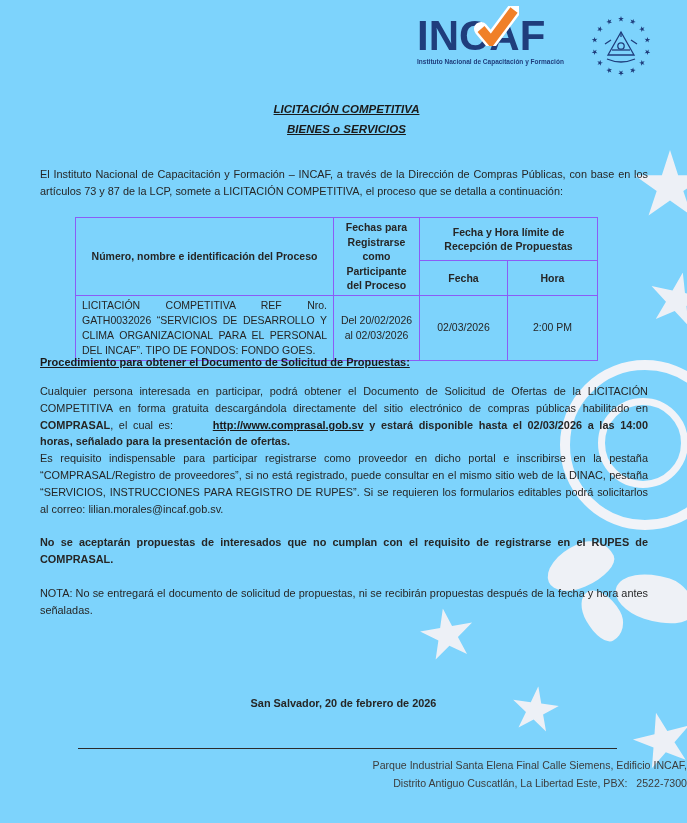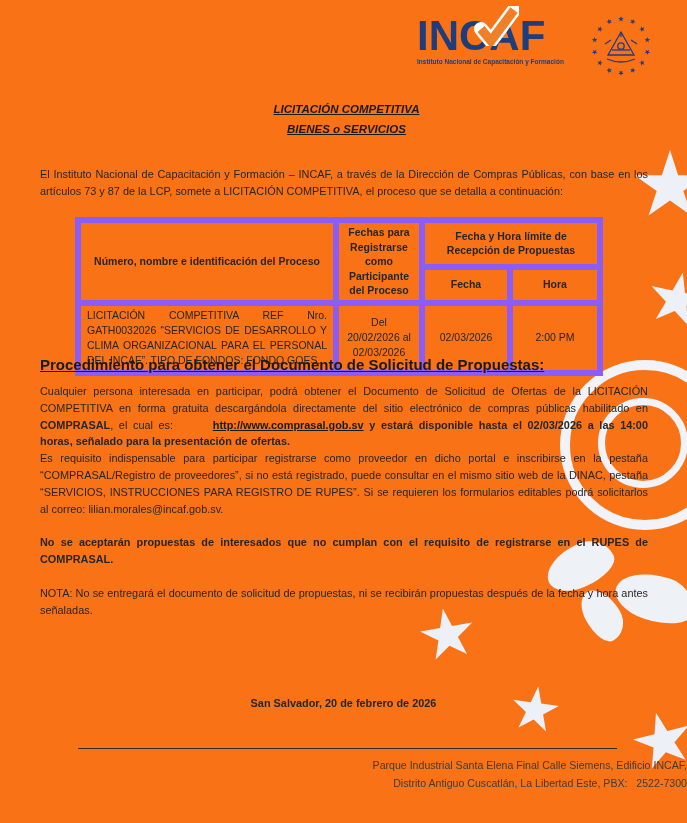--- a/index.html
+++ b/index.html
@@ -1,19 +1,19 @@
 <!DOCTYPE html>
 <html lang="es"><head>
 <meta charset="utf-8">
 <style>
   html,body{margin:0;padding:0;background:#fff;}
   .page{
     position:relative;
     width:687px;height:823px;
-    background:#f97316;
+    background:#7dd3fc;
     overflow:hidden;
     font-family:"Liberation Sans", sans-serif;
     color:#262626;
   }
   
   .wm{position:absolute;z-index:0;}
   .wm-star{
     background:#edf0f6;
     clip-path:polygon(50% 0%,61% 35%,98% 35%,68% 57%,79% 91%,50% 70%,21% 91%,32% 57%,2% 35%,39% 35%);
   }
@@ -41,28 +41,28 @@
   .intro{
     position:absolute;top:155px;left:40px;width:608px;
     font-size:10.9px;line-height:16.8px;text-align:justify;z-index:1;
   }
   
   .proc-table{
     position:absolute;top:217px;left:75px;z-index:1;
     border-collapse:collapse;table-layout:fixed;width:522px;
     font-size:10.5px;
   }
-  .proc-table td{border:6px solid #8b5cf6;padding:2px 6px;vertical-align:middle;}
+  .proc-table td{border:1px solid #8b5cf6;padding:2px 6px;vertical-align:middle;}
   .proc-table .hdr{font-weight:bold;text-align:center;line-height:14.5px;}
   .cell-proceso{text-align:justify;line-height:15px;padding:3px 7px;}
   .cell-center{text-align:center;line-height:15px;}
   
   .proc-heading{
     position:absolute;top:356px;left:40px;z-index:1;
-    font-size:15px;font-weight:bold;text-decoration:underline;color:#1a1a1a;
+    font-size:11px;font-weight:bold;text-decoration:underline;color:#1a1a1a;
   }
   .bodytext{
     position:absolute;top:383px;left:40px;width:608px;z-index:1;
     font-size:10.9px;line-height:16.8px;text-align:justify;
   }
   .bodytext p{margin:0;}
   .bodytext p.spaced{margin-top:17px;}
   .b{font-weight:bold;}
   .link{font-weight:bold;text-decoration:underline;color:#1a1a1a;cursor:pointer;margin-left:34px;}
   

